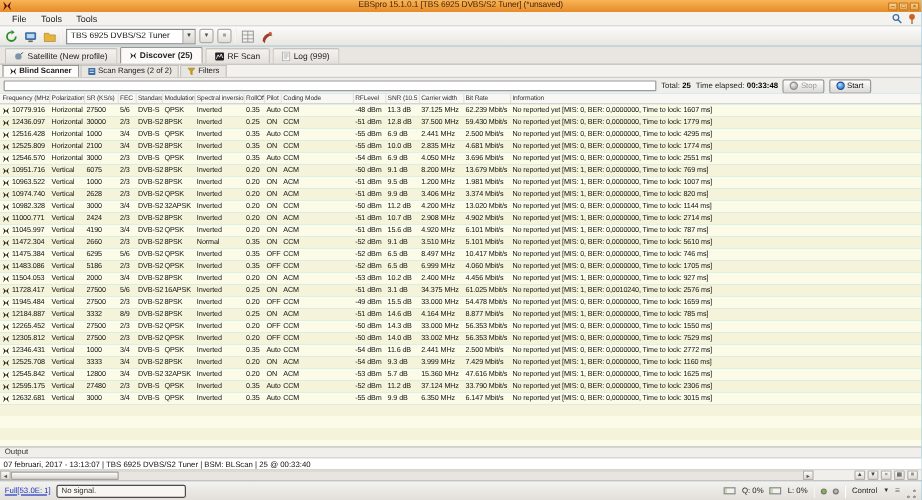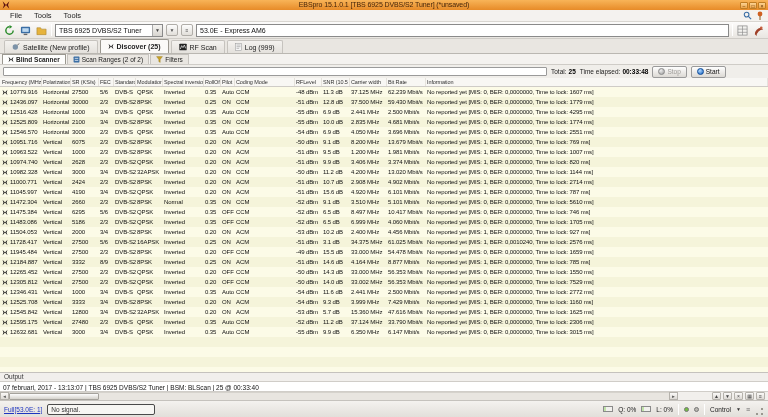--- a/index.html
+++ b/index.html
@@ -145,21 +145,20 @@
           <path d="M1 3 h4 l1 1.5 h5 v6 h-10 Z" fill="#e6b33c" stroke="#a8812a" stroke-width="0.6"></path>
         </svg>
     </span>
     <span class="tsep"></span>
     <span class="combo" id="tuner-combo">
       <span class="ctext">TBS 6925 DVBS/S2 Tuner</span>
       <span class="carrow">▼</span>
     </span>
     <span class="minibtn">▼</span>
     <span class="minibtn">≡</span>
-    <input id="sat-field" type="text" readonly="" value="53.0E - Express AM6" style="">
     <span class="tsep"></span>
     <span class="tbtn">
       <svg width="11" height="11" viewBox="0 0 12 12">
           <rect x="1" y="1" width="10" height="10" fill="#f2f1ee" stroke="#8a8a8a" stroke-width="0.8"></rect>
           <line x1="1" y1="4.5" x2="11" y2="4.5" stroke="#8a8a8a" stroke-width="0.7"></line>
           <line x1="1" y1="8" x2="11" y2="8" stroke="#8a8a8a" stroke-width="0.7"></line>
           <line x1="6" y1="1" x2="6" y2="11" stroke="#8a8a8a" stroke-width="0.7"></line>
         </svg>
     </span>
     <span class="tbtn">

